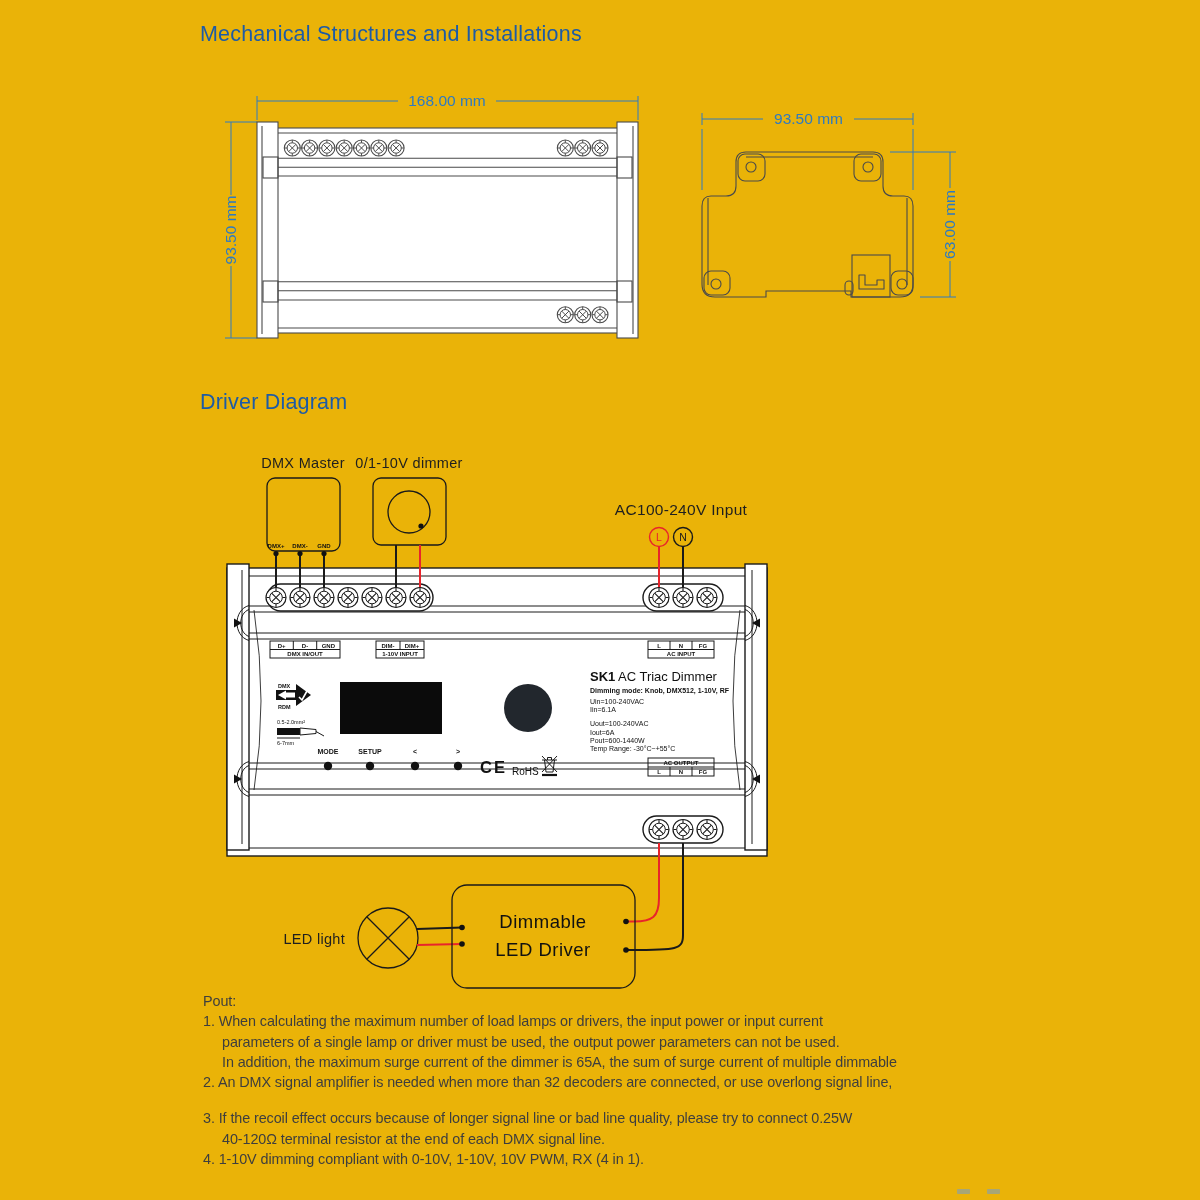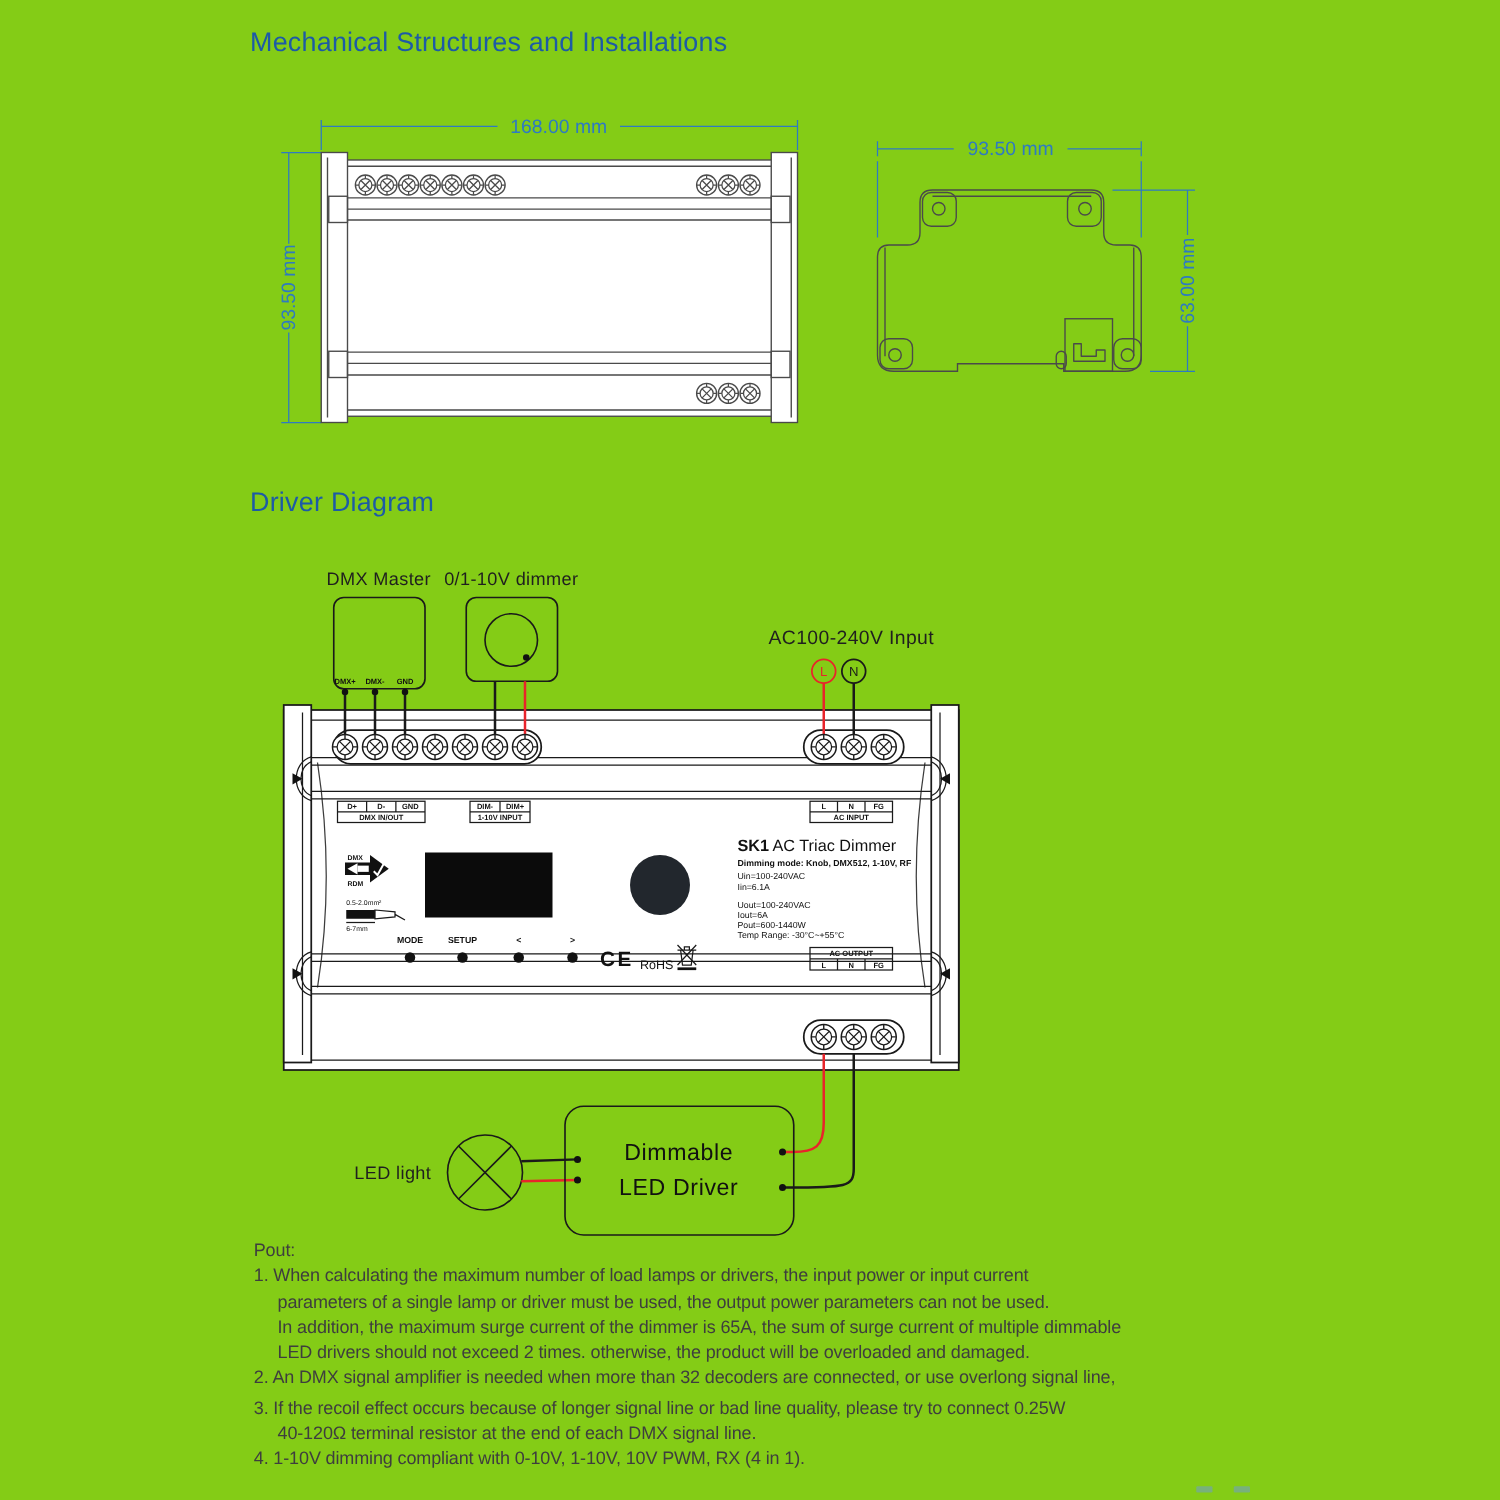--- a/index.html
+++ b/index.html
@@ -1,27 +1,27 @@
 <!DOCTYPE html>
 <html><head>
 <meta charset="utf-8">
 <style>
   html,body{margin:0;padding:0;background:#ffffff;}
   body{width:1200px;height:1200px;position:relative;font-family:"Liberation Sans",sans-serif;}
-  .page{position:absolute;inset:0;background:#84cc16;overflow:hidden;text-decoration:underline;}
+  .page{position:absolute;inset:0;background:#eab308;overflow:hidden;text-decoration:underline;}
   .h1{position:absolute;color:#1d5ba6;font-size:21.5px;letter-spacing:.2px;white-space:nowrap;}
   #h-mech{left:200px;top:22px;}
   #h-wiring{left:200px;top:390px;}
   svg{position:absolute;overflow:visible;}
   #mech{left:200px;top:85px;}
   #wiring{left:190px;top:440px;}
   .notes{position:absolute;left:203px;top:991px;width:830px;color:#3e3e3e;font-size:14.4px;letter-spacing:-.1px;}
   .note-line{line-height:20.3px;white-space:nowrap;}
   .cont{padding-left:19px;}
-  .gap{margin-top:4px;}
+  .gap{margin-top:16px;}
   .smudge{position:absolute;background:#6f9bd1;opacity:.55;border-radius:1px;}
   #sm1{left:957px;top:1189px;width:13px;height:5px;}
   #sm2{left:987px;top:1189px;width:13px;height:5px;}
 
   
   text{font-family:"Liberation Sans",sans-serif;}
   .mln{stroke:#4a4a4a;fill:none;stroke-width:1.1;}
   .mwht{fill:#fff;stroke:#4a4a4a;stroke-width:1.1;}
   .dim{stroke:#2e7ac2;fill:none;stroke-width:1;}
   .dimt{fill:#2e7ac2;font-size:15.5px;text-anchor:middle;}
@@ -294,21 +294,20 @@
       <text class="big" x="353" y="488">Dimmable</text>
       <text class="big" x="353" y="516">LED Driver</text>
     </g>
   </svg>
 
   <div class="notes">
     <div class="note-line">Pout:</div>
     <div class="note-line">1. When calculating the maximum number of load lamps or drivers, the input power or input current</div>
     <div class="note-line cont">parameters of a single lamp or driver must be used, the output power parameters can not be used.</div>
     <div class="note-line cont">In addition, the maximum surge current of the dimmer is 65A, the sum of surge current of multiple dimmable</div>
-    <div class="note-line cont">LED drivers should not exceed 2 times. otherwise, the product will be overloaded and damaged.</div>
     <div class="note-line">2. An DMX signal amplifier is needed when more than 32 decoders are connected, or use overlong signal line,</div>
     <div class="note-line gap">3. If the recoil effect occurs because of longer signal line or bad line quality, please try to connect 0.25W</div>
     <div class="note-line cont">40-120Ω terminal resistor at the end of each DMX signal line.</div>
     <div class="note-line">4. 1-10V dimming compliant with 0-10V, 1-10V, 10V PWM, RX (4 in 1).</div>
   </div>
 
   <div class="smudge" id="sm1"></div>
   <div class="smudge" id="sm2"></div>
 </div>
 

